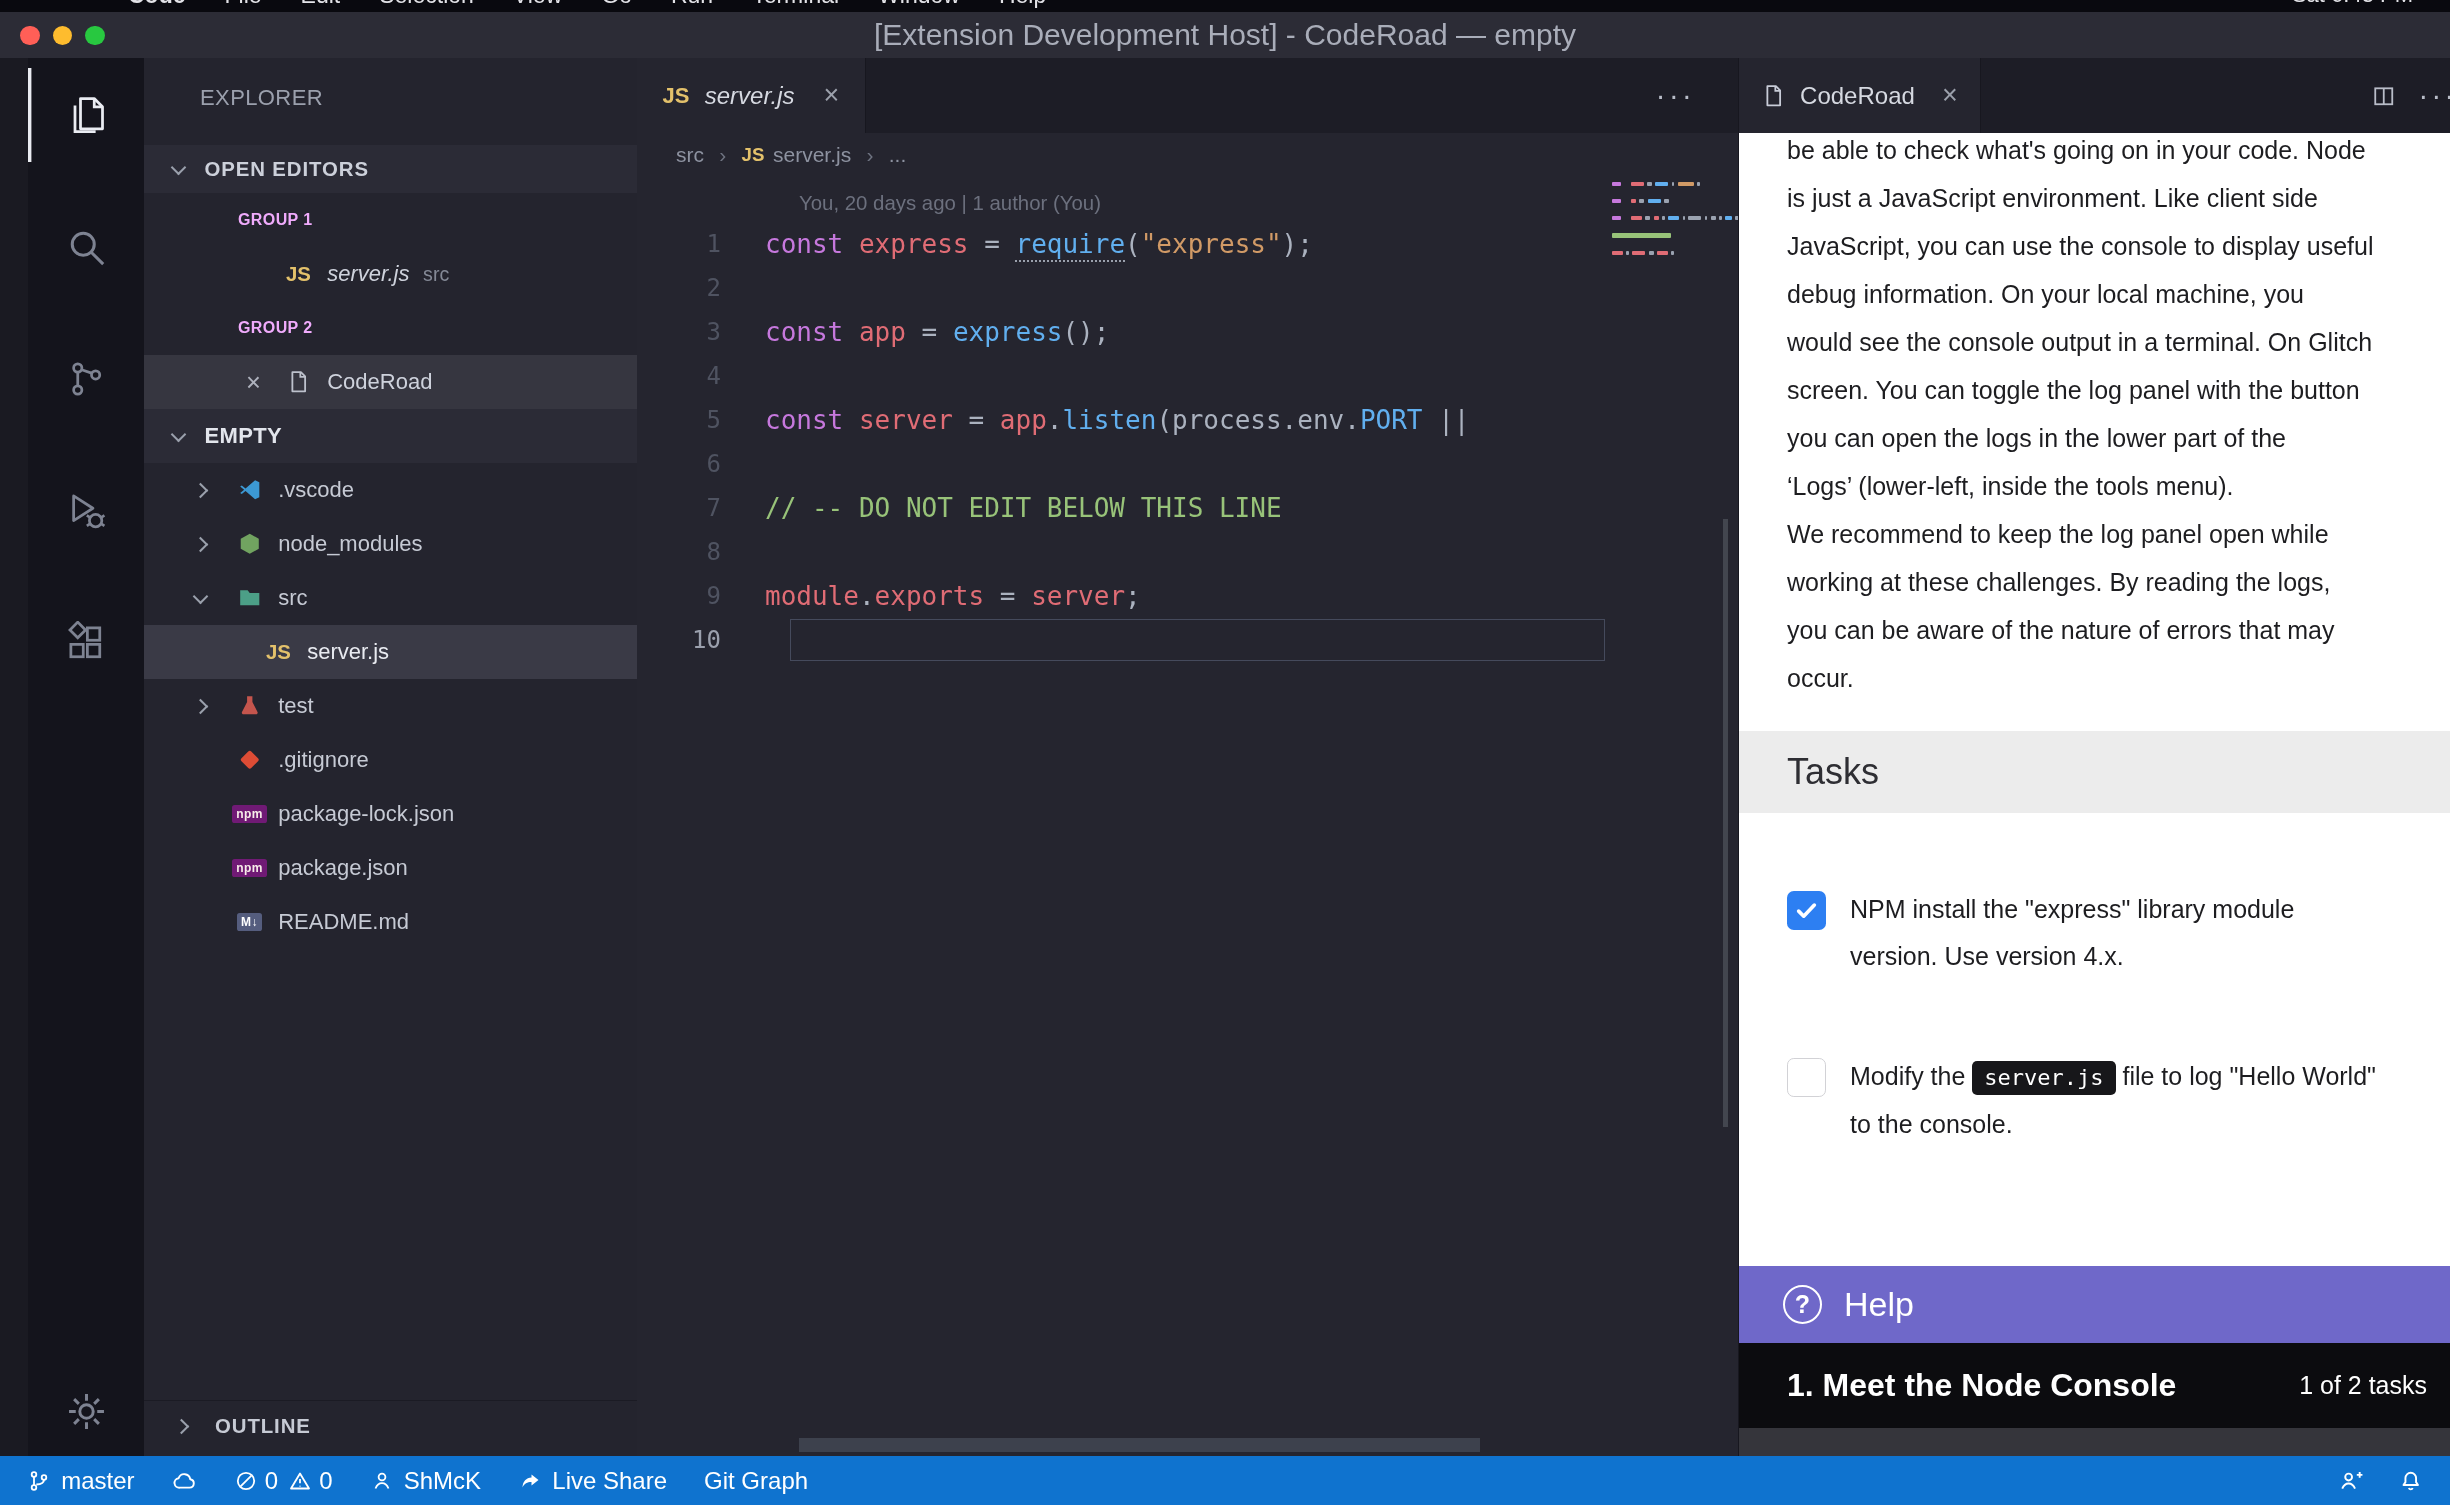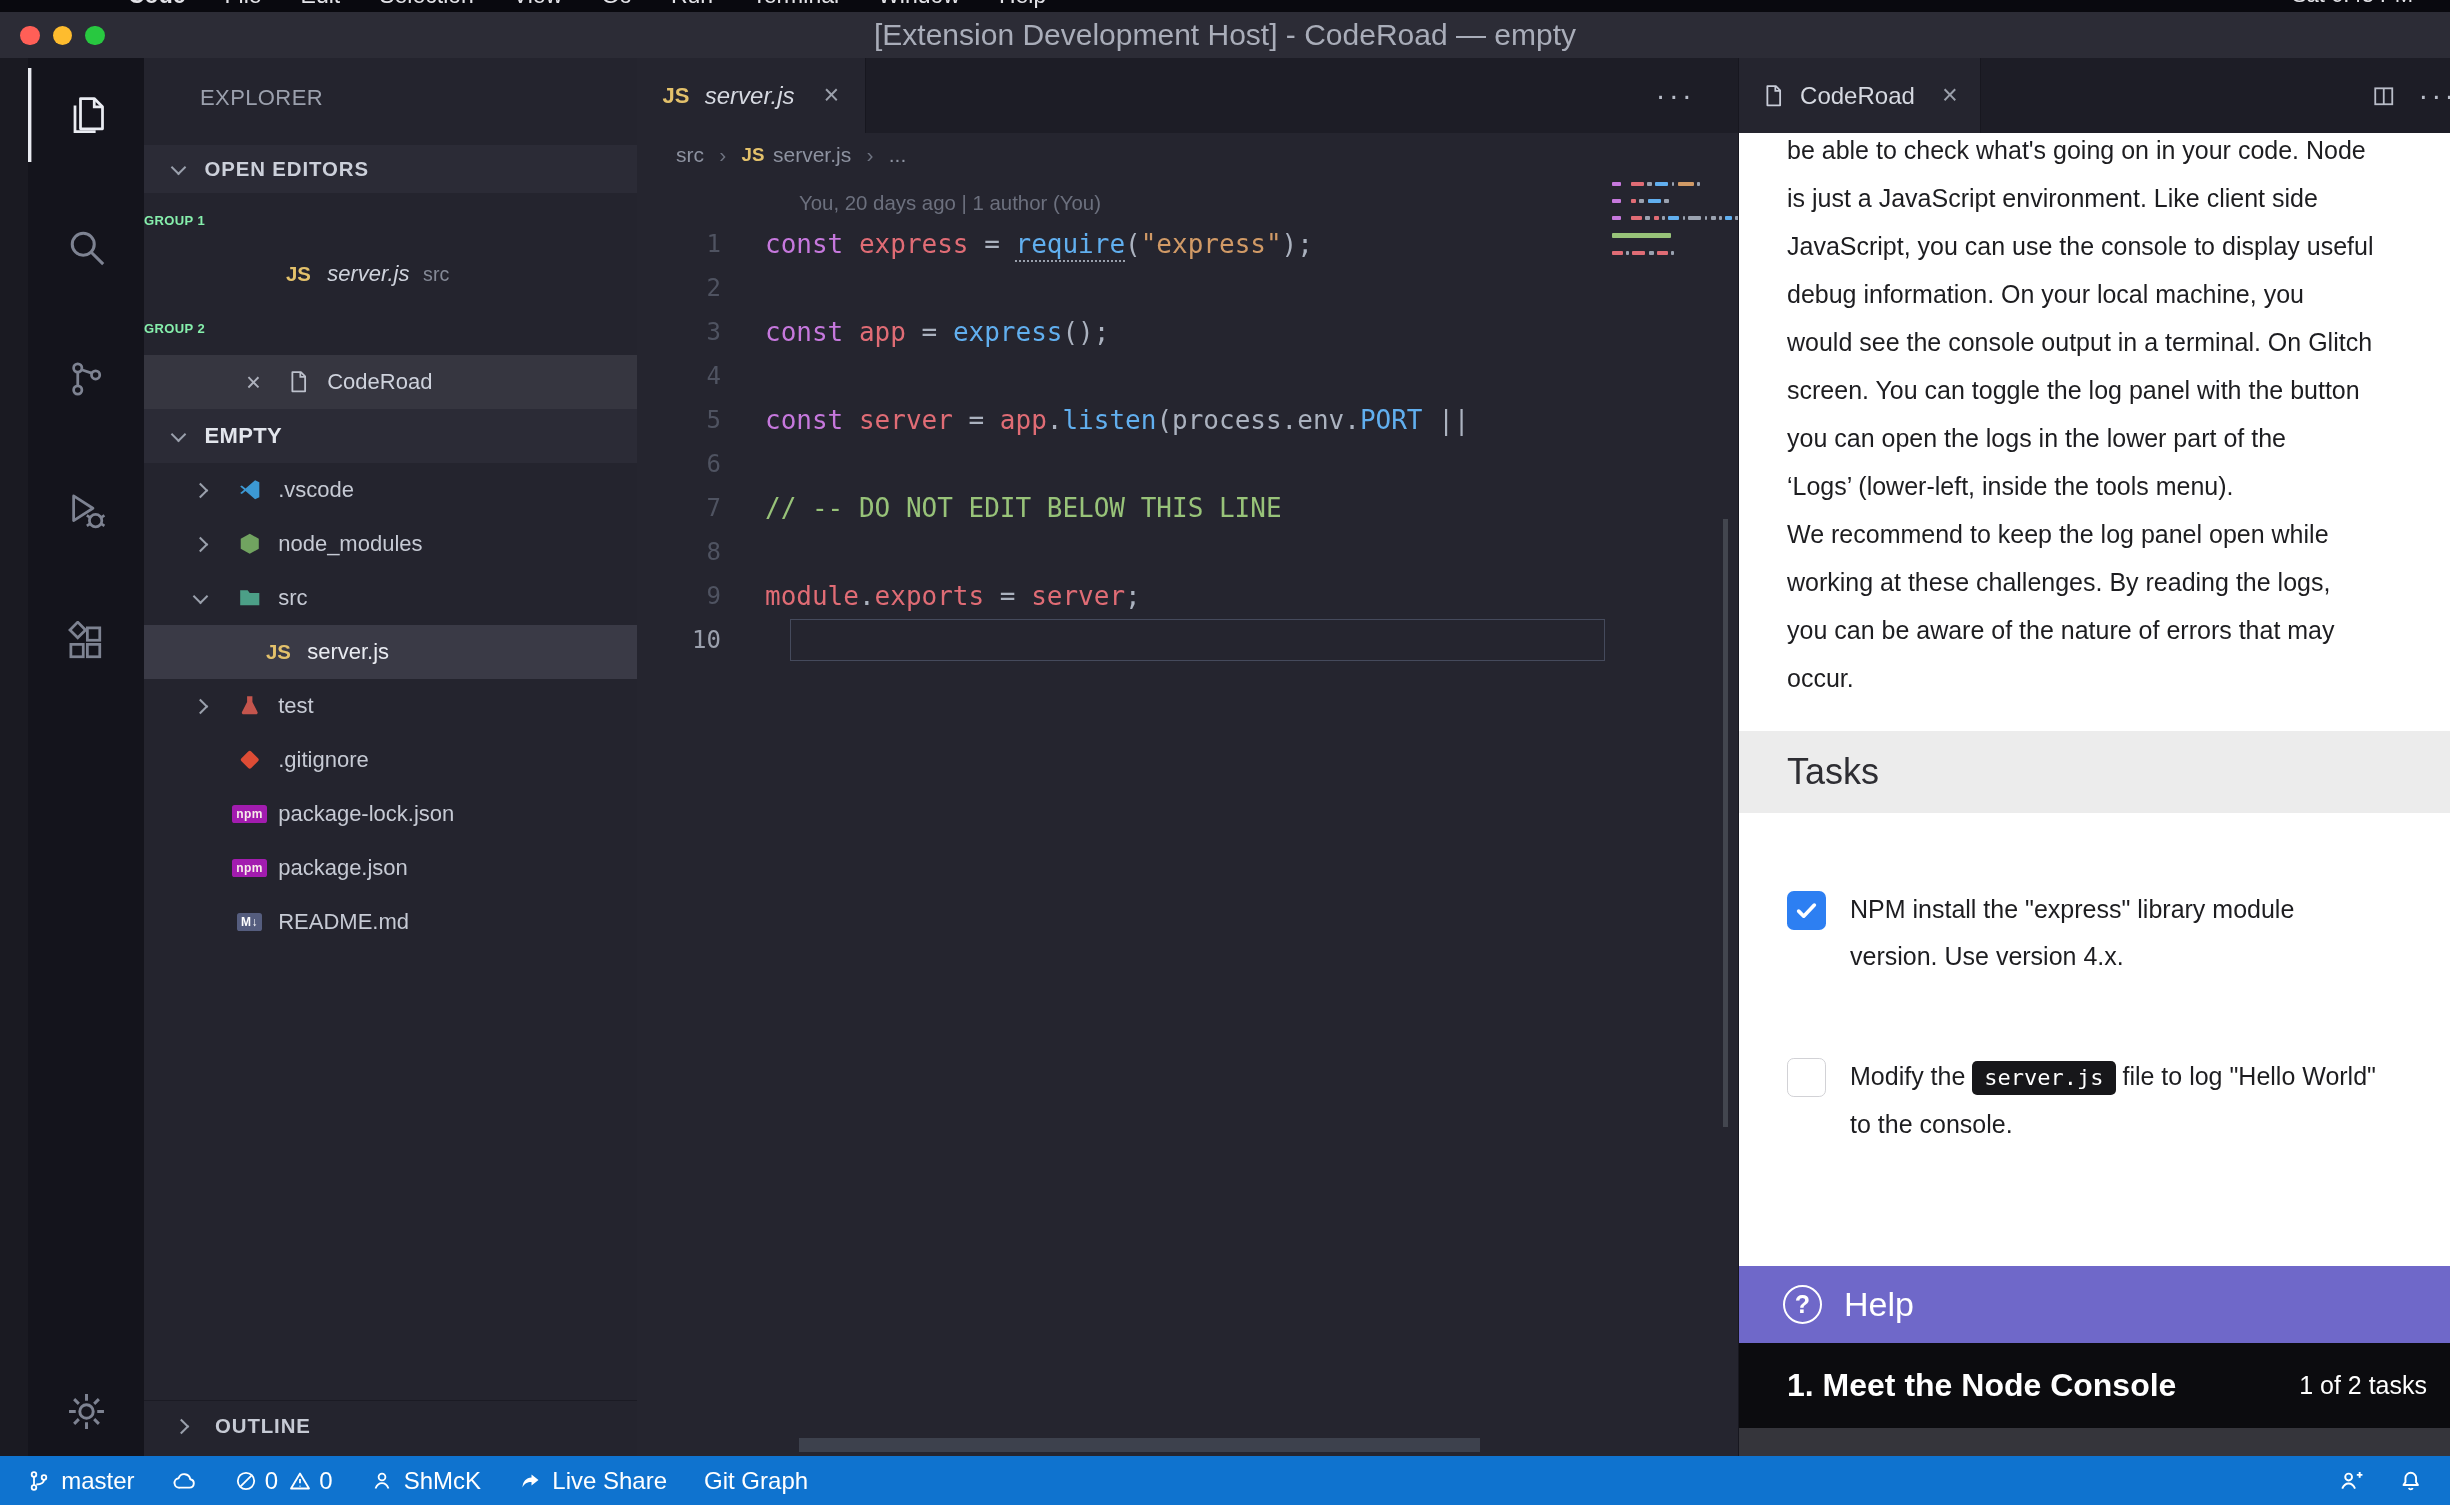--- a/index.html
+++ b/index.html
@@ -32,37 +32,37 @@
   .ab-item.active { color:#eaecf2; box-shadow:inset 3.4px 0 0 #eaecf2; }
 
   
   .sidebar { position:absolute; left:116px; top:0; width:493px; height:100%; background:#24242e; color:#bdc1cc; }
   .sb-title { height:87px; padding:27px 0 0 56px; font-size:22px; color:#9ba0ad; letter-spacing:0.4px; }
   .section-header { height:48px; display:flex; align-items:center; gap:20.4px; padding-left:29px; background:#2b2b36; font-weight:700; font-size:20.4px; letter-spacing:0.9px; color:#ccd0da; }
   .section-header.workspace { height:54px; font-size:22px; letter-spacing:0.4px; color:#e2e5ec; }
   .chev { display:inline-block; width:11px; height:11px; border-right:2.1px solid #9aa0ac; border-bottom:2.1px solid #9aa0ac; transform:rotate(-45deg); flex:none; }
   .chev.down { transform:rotate(45deg); margin-top:-3.4px; }
   .oe-row { height:54px; display:flex; align-items:center; font-size:22px; }
-  .oe-group { font-weight:700; font-size:13px; color:#86efac; letter-spacing:0.4px; }
+  .oe-group { padding-left:94px; font-weight:700; font-size:16px; color:#f0abfc; letter-spacing:0.4px; }
   .oe-editor { padding-left:102px; }
   .oe-editor.selected { background:#363640; }
   .oe-close { width:34px; color:#aeb2bd; font-size:25.5px; flex:none; }
   .oe-label { color:#ced2dc; }
   .italic { font-style:italic; }
   .detail { color:#848996; font-size:19.6px; margin-left:13.6px; }
   .tree-row { height:54px; display:flex; align-items:center; font-size:22px; padding-left:51px; cursor:pointer; }
   .tree-row.indent1 { padding-left:80px; }
   .tree-row.selected { background:#3a3a46; }
   .tree-chev { width:36px; display:flex; align-items:center; flex:none; }
   .tree-label { color:#c6cad4; }
   .tree-row.selected .tree-label { color:#e9ebf1; }
   .fi { width:37px; height:31px; margin-right:10.2px; display:inline-flex; align-items:center; justify-content:center; flex:none; }
   .fi-js { color:var(--js-yellow); font-weight:700; font-size:20.4px; }
   .chip { font-size:12px; font-weight:700; border-radius:2.6px; padding:2.6px 4.3px; line-height:1; letter-spacing:0.4px; }
-  .chip-npm { background:#a21caf; color:#f7ece9; }
+  .chip-npm { background:#701a75; color:#f7ece9; }
   .chip-md { background:#555d7e; color:#fff; }
   .sb-bottom { position:absolute; bottom:6px; left:0; right:0; background:#24242e; }
   .sb-section { height:51px; border-top:1.7px solid #1b1b24; display:flex; align-items:center; gap:28px; padding-left:32px; font-weight:700; font-size:20.4px; letter-spacing:0.9px; color:#c6cad4; cursor:pointer; }
 
   
   .editor { position:absolute; left:609px; top:0; width:1101px; height:100%; background:#25252f; }
   .tabbar { height:75px; background:#1d1d26; display:flex; align-items:stretch; position:relative; }
   .tab { display:flex; align-items:center; padding:0 25.5px; gap:15.3px; cursor:pointer; }
   .tab.active { background:#25252f; border-right:0.9px solid #17171f; }
   .tab-label { font-size:24px; color:#d6d9e1; }

